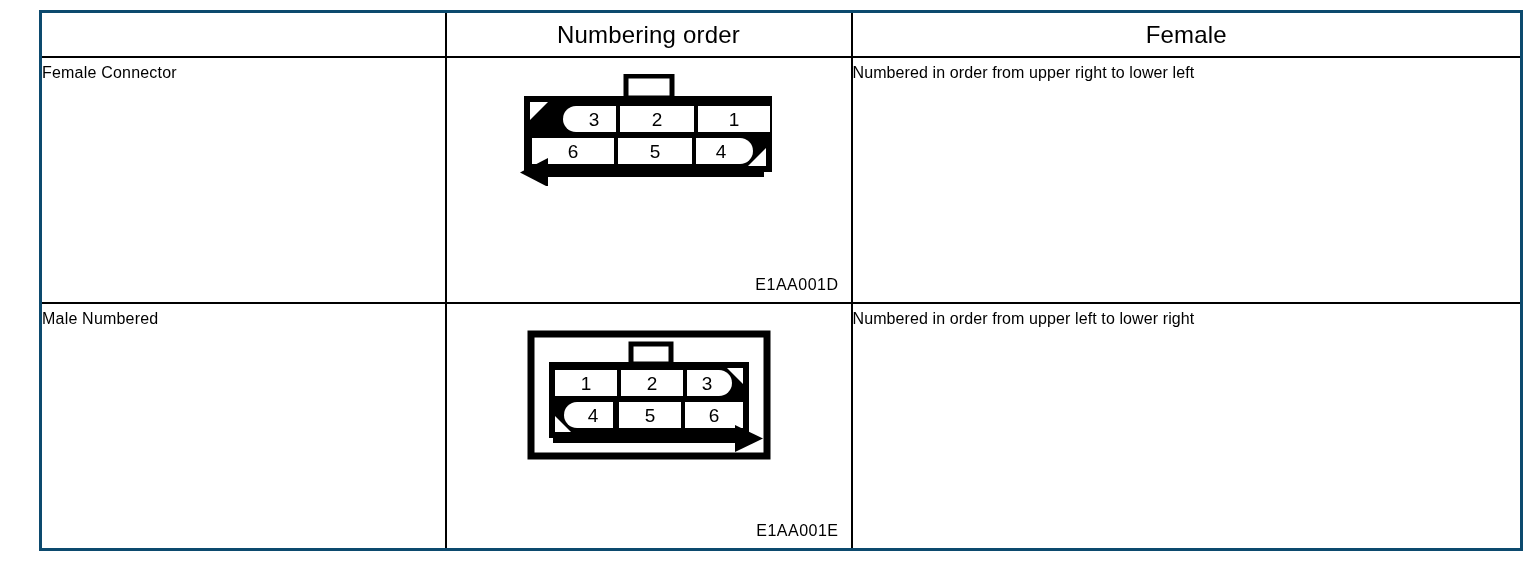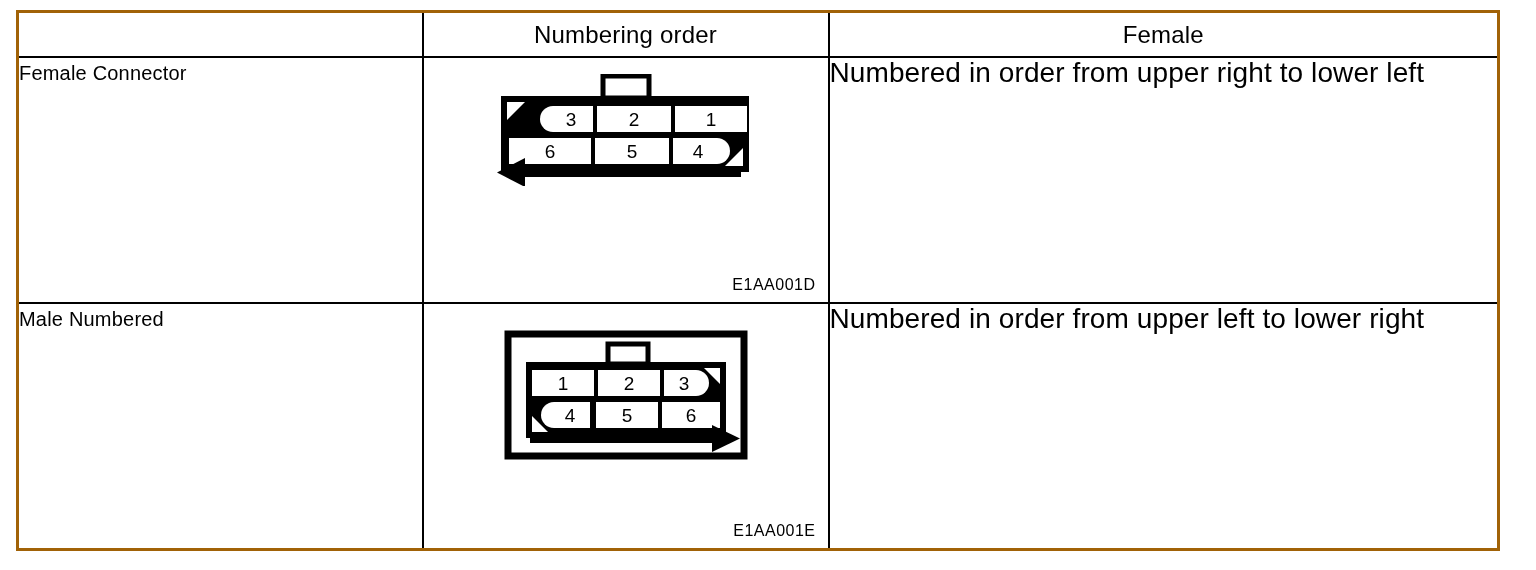--- a/index.html
+++ b/index.html
@@ -19,25 +19,25 @@
   .page {
     position: absolute;
     left: 0; top: 0;
     width: 1536px;
     height: 570px;
   }
 
   
   .conn-table {
     position: absolute;
-    left: 16px;
+    left: 39px;
     top: 10px;
     width: 1481px;
     height: 537px;
-    border: 3px solid #a16207;
+    border: 3px solid #0c4a6e;
     border-collapse: collapse;
     box-sizing: border-box;
     table-layout: fixed;
   }
   .conn-table td, .conn-table th {
     border: 2px solid #000;
     padding: 0;
     vertical-align: top;
     box-sizing: border-box;
     font-weight: normal;
@@ -52,27 +52,27 @@
     line-height: 43px;
     letter-spacing: .2px;
   }
   .hdr-blank { }
 
   
   .body-row td { height: 246px; }
 
   .type-cell {
     padding: 14px 0 0 16px;
-    font-size: 20px;
+    font-size: 16px;
     line-height: 30px;
     letter-spacing: .2px;
   }
   .remark-cell {
     padding: 16px 0 0 12px;
-    font-size: 28px;
+    font-size: 16px;
     line-height: 30px;
     letter-spacing: .1px;
   }
 
   .order-cell {
     position: relative;
   }
   .fig-wrap {
     position: absolute;
     left: 0; top: 0;

